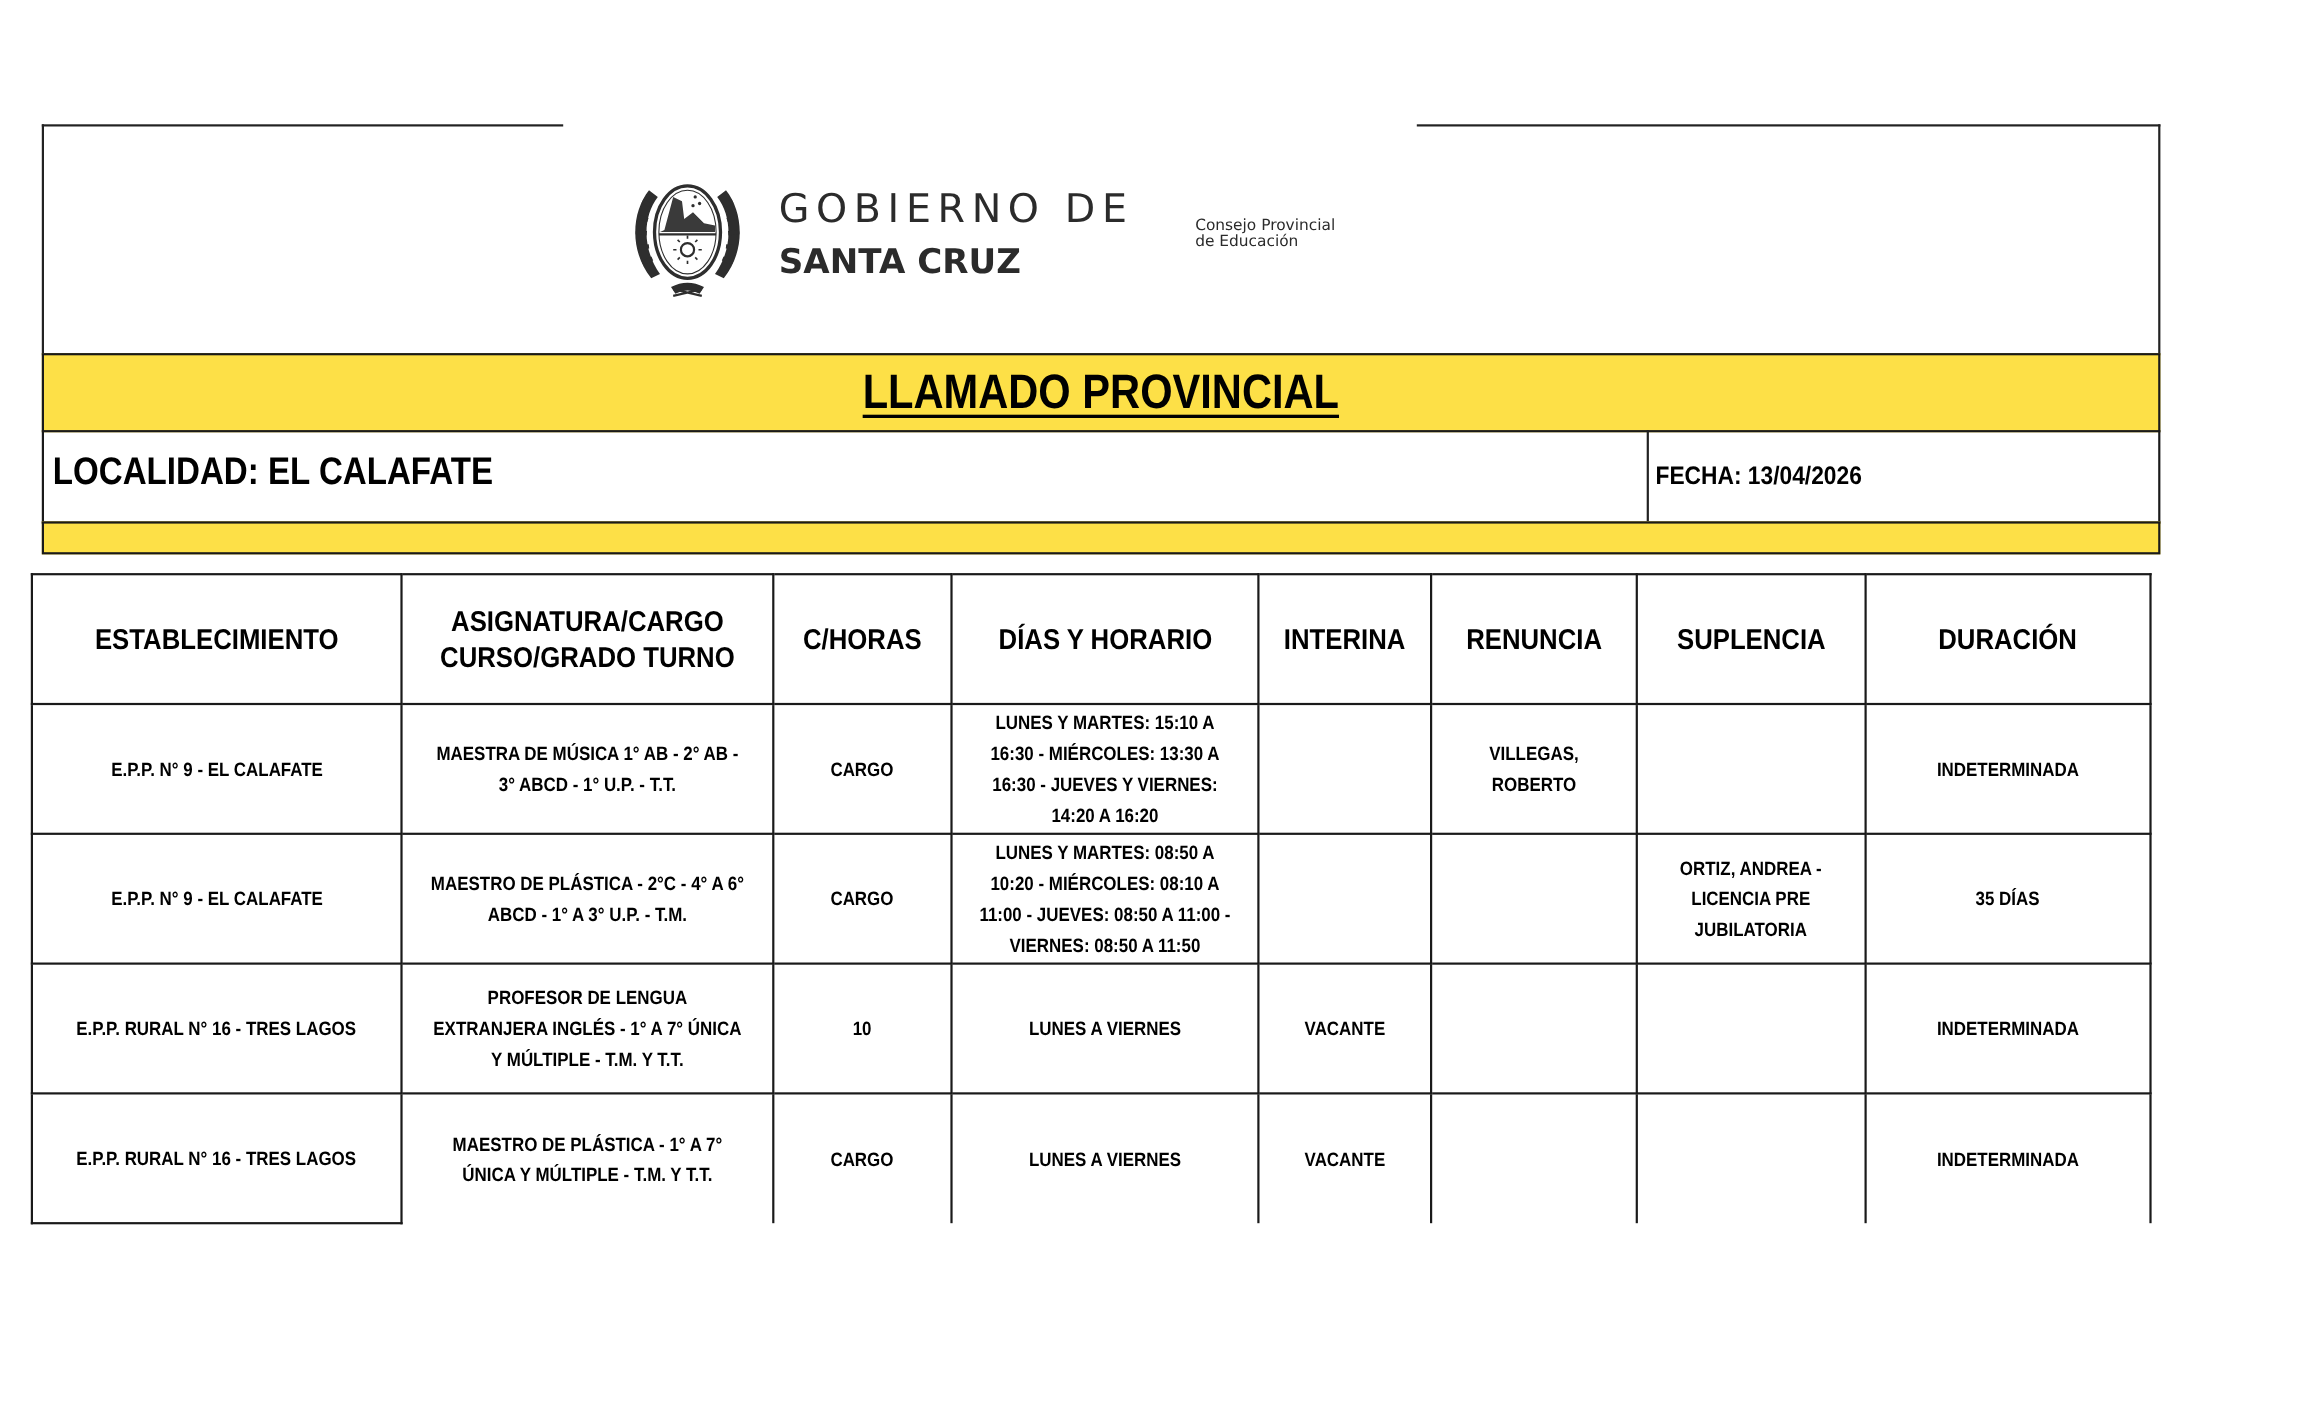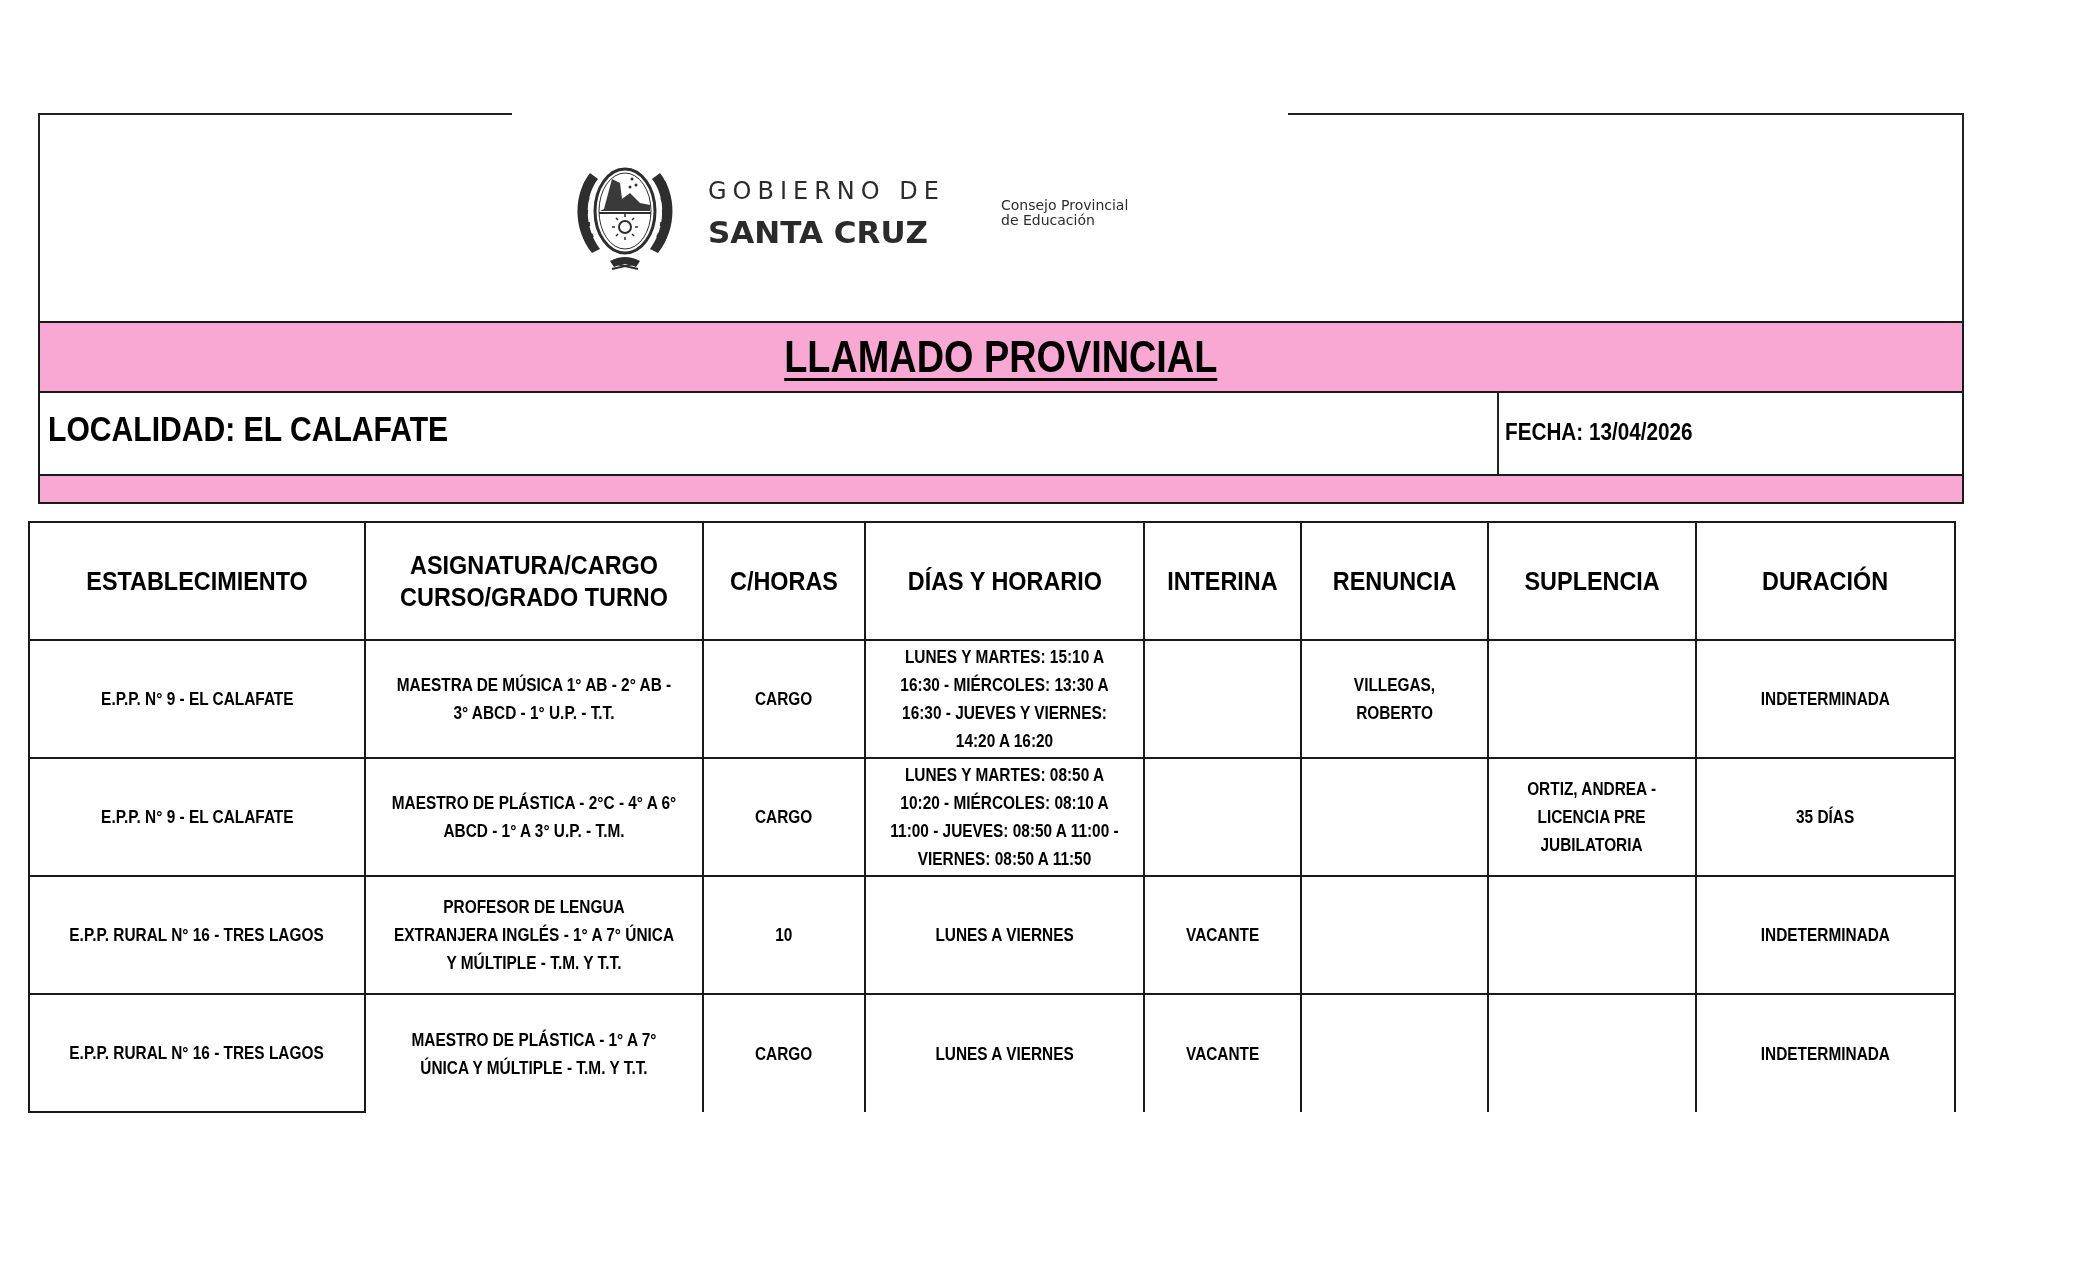--- a/index.html
+++ b/index.html
@@ -11,27 +11,27 @@
 
   
   #hdr-left-v { left: 38px; top: 113px; height: 210px; }
   #hdr-right-v { left: 1962px; top: 113px; height: 210px; }
   #hdr-top-a { left: 38px; top: 113px; width: 474px; }
   #hdr-top-b { left: 1288px; top: 113px; width: 676px; }
 
   .logo-wrap { left: 570px; top: 148px; width: 700px; height: 130px; display: flex; align-items: center; }
   .crest { width: 110px; height: 120px; }
   .gob { margin-left: 28px; display: flex; flex-direction: column; line-height: 1; color: #2b2b2b; }
-  .gob-top { font-family: "DejaVu Sans", sans-serif; font-size: 24px; letter-spacing: 6px; font-weight: normal; }
+  .gob-top { font-family: "DejaVu Sans", sans-serif; font-size: 36px; letter-spacing: 6px; font-weight: normal; }
   .gob-bot { font-family: "DejaVu Sans", sans-serif; font-size: 31px; font-weight: bold; letter-spacing: 0px; margin-top: 14px; }
   .cpe { margin-left: 56px; display: flex; flex-direction: column; color: #2b2b2b;
          font-family: "DejaVu Sans", sans-serif; font-size: 14px; line-height: 1.05; }
 
   
-  .band { background: #f9a8d4; border: 2px solid #1a1a1a; text-align: center; }
+  .band { background: #fde047; border: 2px solid #1a1a1a; text-align: center; }
   #title-band { left: 38px; top: 321px; width: 1926px; height: 72px; display: flex; align-items: center; justify-content: center; }
   #title-text { font-family: "Liberation Sans Narrow", "Liberation Sans", sans-serif; font-weight: bold; font-size: 44px;
                 text-decoration: underline; text-decoration-thickness: 3px; text-underline-offset: 6px;
                 transform: scaleX(0.86); letter-spacing: 0px; }
 
   #loc-row { left: 38px; top: 391px; width: 1926px; height: 85px; border: 2px solid #1a1a1a; border-top: none; }
   #loc-text { left: 8px; top: 18px; font-weight: bold; font-size: 35px; transform: scaleX(0.86); transform-origin: left center; white-space: nowrap; }
   #fecha-div { left: 1457px; top: 0; height: 83px; }
   #fecha-text { left: 1465px; top: 28px; font-weight: bold; font-size: 23px; transform: scaleX(0.9); transform-origin: left center; white-space: nowrap; }
 

